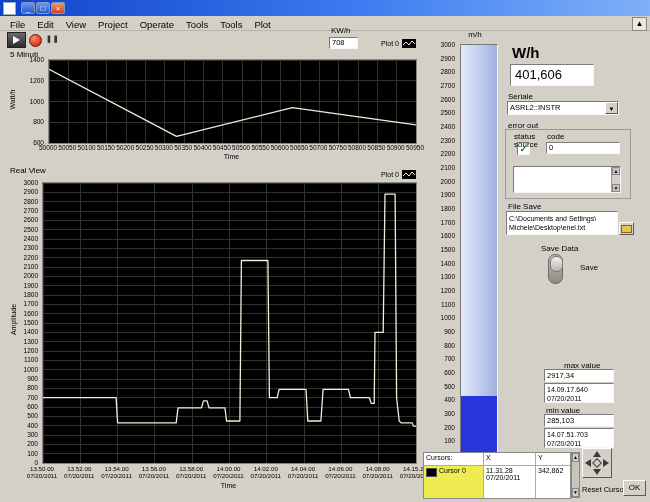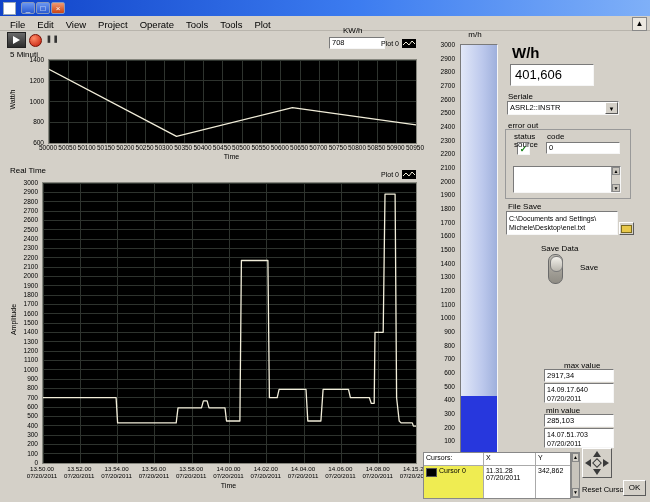--- a/index.html
+++ b/index.html
@@ -34,22 +34,22 @@
   .plot{background:#000;border:1px solid #86867e;box-sizing:content-box;}
   .vlabel{position:absolute;transform:rotate(-90deg);font-size:7px;text-align:center;white-space:nowrap;}
   .tick{position:absolute;font-size:6.5px;transform:translateY(-50%);white-space:nowrap;}
   .ytick{right:2px;}
   .ttick{right:3px;}
   .xtick{transform:translateX(-50%);top:0;}
   .xlab2{position:absolute;top:1px;transform:translateX(-50%);text-align:center;font-size:6.2px;line-height:7px;white-space:nowrap;}
   .legend{display:flex;align-items:center;gap:3px;font-size:7px;justify-content:flex-end;}
   .axis-x-label{text-align:center;font-size:7px;}
   
-  #kwh-label{left:343px;top:26px;}
-  #kwh-box{left:329px;top:37px;width:56px;height:12px;font-size:7.5px;line-height:10px;padding-left:2px;}
+  #kwh-label{left:331px;top:26px;}
+  #kwh-box{left:329px;top:37px;width:29px;height:12px;font-size:7.5px;line-height:10px;padding-left:2px;}
   #legend-top{left:366px;top:37px;width:50px;height:12px;}
   #legend-rt{left:366px;top:168px;width:50px;height:12px;}
   
   #five-title{left:10px;top:50px;}
   #five-ylabels{left:22px;top:59px;width:24px;height:83px;}
   #five-plot{left:48px;top:59px;width:367px;height:83px;}
   #five-ylab{left:-8px;top:96px;width:40px;}
   #five-xlabels{left:48px;top:144px;width:367px;height:8px;font-size:6.2px;}
   #five-xaxis{left:48px;top:153px;width:367px;}
   
@@ -200,21 +200,21 @@
     <span class="tick xtick" style="left: 251.105px;">50650</span>
     <span class="tick xtick" style="left: 270.421px;">50700</span>
     <span class="tick xtick" style="left: 289.737px;">50750</span>
     <span class="tick xtick" style="left: 309.053px;">50800</span>
     <span class="tick xtick" style="left: 328.368px;">50850</span>
     <span class="tick xtick" style="left: 347.684px;">50900</span>
     <span class="tick xtick" style="left: 367px;">50950</span>
   </div>
 <div id="five-xaxis" class="abs axis-x-label">Time</div>
 
-<div id="rt-title" class="abs lbl">Real Time</div>
+<div id="rt-title" class="abs lbl">Real View</div>
 <div id="legend-rt" class="abs legend">
   <span>Plot 0</span>
   <svg width="14" height="9">
       <rect width="14" height="9" fill="#000"></rect>
       <polyline points="1,6 4,3 7,6 10,2 13,5" stroke="#f2eeda" fill="none" stroke-width="1"></polyline>
     </svg>
 </div>
 <div id="rt-ylab" class="abs vlabel">Amplitude</div>
 <div id="rt-ylabels" class="abs">
     <span class="tick ytick" style="top: 280px;">0</span>

